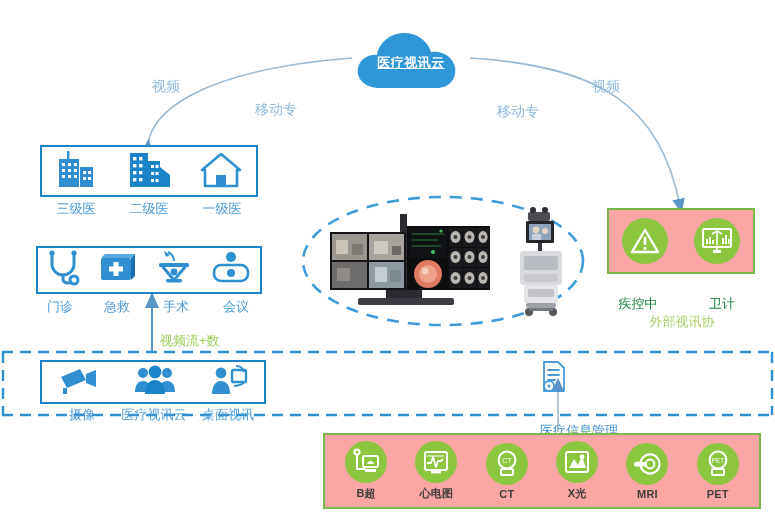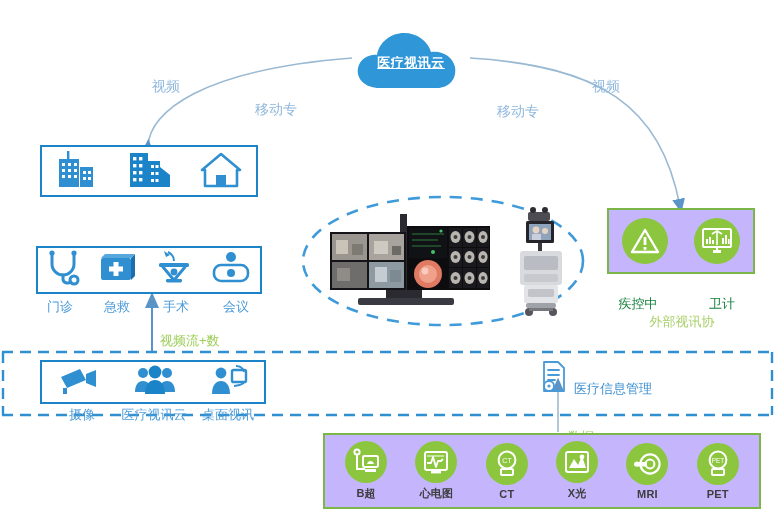--- a/index.html
+++ b/index.html
@@ -40,39 +40,39 @@
   #deptbox{left:36px;top:246px;width:226px;height:48px;}
   #deptcaps{left:36px;top:298px;width:226px;height:18px;}
   #deptcaps .cap{top:0;width:56px;}
 
   
   #capbox{left:40px;top:360px;width:226px;height:44px;}
   #capcaps{left:26px;top:406px;width:254px;height:18px;}
   #capcaps .cap{top:0;width:80px;}
 
   
-  .greenbox{border:2px solid #7ab648;background:#c4b5fd;box-sizing:border-box;}
+  .greenbox{border:2px solid #7ab648;background:#fca5a5;box-sizing:border-box;}
   #extbox{left:607px;top:208px;width:148px;height:66px;display:flex;align-items:center;justify-content:space-around;}
   #extcaps{left:597px;top:279px;width:168px;height:18px;}
   #extcaps .cap{top:16px;width:78px;color:#15803d;font-family:Liberation Mono, monospace;}
   #extnote{left:607px;top:313px;width:150px;text-align:center;color:#a9d06a;font-size:13px;}
 
   #devbox{left:323px;top:433px;width:438px;height:76px;display:flex;align-items:center;justify-content:space-around;padding:0 6px;}
   .dev{width:64px;display:flex;flex-direction:column;align-items:center;gap:3px;}
   .dev .lbl{font-size:11px;font-weight:bold;color:#3d3d3d;letter-spacing:.2px;}
 
   
   .gcircle{
     width:42px;height:42px;border-radius:50%;background:#8cc63e;
     display:flex;align-items:center;justify-content:center;
   }
   #extbox .gcircle{width:46px;height:46px;background:#8cc63e;}
 
   
-  #infomgmt{left:540px;top:360px;display:flex;align-items:flex-end;gap:6px;}
+  #infomgmt{left:540px;top:360px;display:flex;align-items:flex-start;gap:24px;flex-direction:column;}
   #infomgmt .imlabel{font-size:13px;color:#3c8fd0;white-space:nowrap;}
   #datalabel{left:568px;top:400px;color:#9ccd56;font-size:13px;margin-top:28px;}
 
   
   #centerwrap{left:300px;top:196px;width:290px;height:128px;}
 
   
   #vfLabel{left:160px;top:332px;color:#9ccd56;font-size:13px;white-space:nowrap;}
 </style>
 </head>
@@ -178,20 +178,25 @@
             <rect x="29.5" y="30" width="3" height="3"></rect>
         </g>
       </svg>
     </span>
     <span>
       <svg width="44" height="40" viewBox="0 0 44 40">
         <path d="M22,5 L41,21 L38,21 L38,37 L6,37 L6,21 L3,21 Z" fill="none" stroke="#2f8fd0" stroke-width="2.6" stroke-linejoin="round"></path>
         <rect x="17" y="26" width="10" height="11" fill="#2f8fd0"></rect>
       </svg>
     </span>
+  </div>
+  <div class="abs" id="hospcaps">
+    <span class="cap" style="left:0;">三级医</span>
+    <span class="cap" style="left:73px;">二级医</span>
+    <span class="cap" style="left:146px;">一级医</span>
   </div>
 
   <div class="abs bluebox" id="deptbox">
     <span>
       <svg width="36" height="38" viewBox="0 0 36 38">
         <path d="M6,4 L6,15 C6,22 12,26 17,26 C22,26 28,22 28,15 L28,4" fill="none" stroke="#2f8fd0" stroke-width="3" stroke-linecap="round"></path>
         <circle cx="6" cy="4" r="2.6" fill="#2f8fd0"></circle>
         <circle cx="28" cy="4" r="2.6" fill="#2f8fd0"></circle>
         <path d="M17,26 L17,30 C17,34 22,35 25,33" fill="none" stroke="#2f8fd0" stroke-width="3" stroke-linecap="round"></path>
         <circle cx="28" cy="31" r="4" fill="none" stroke="#2f8fd0" stroke-width="3"></circle>

